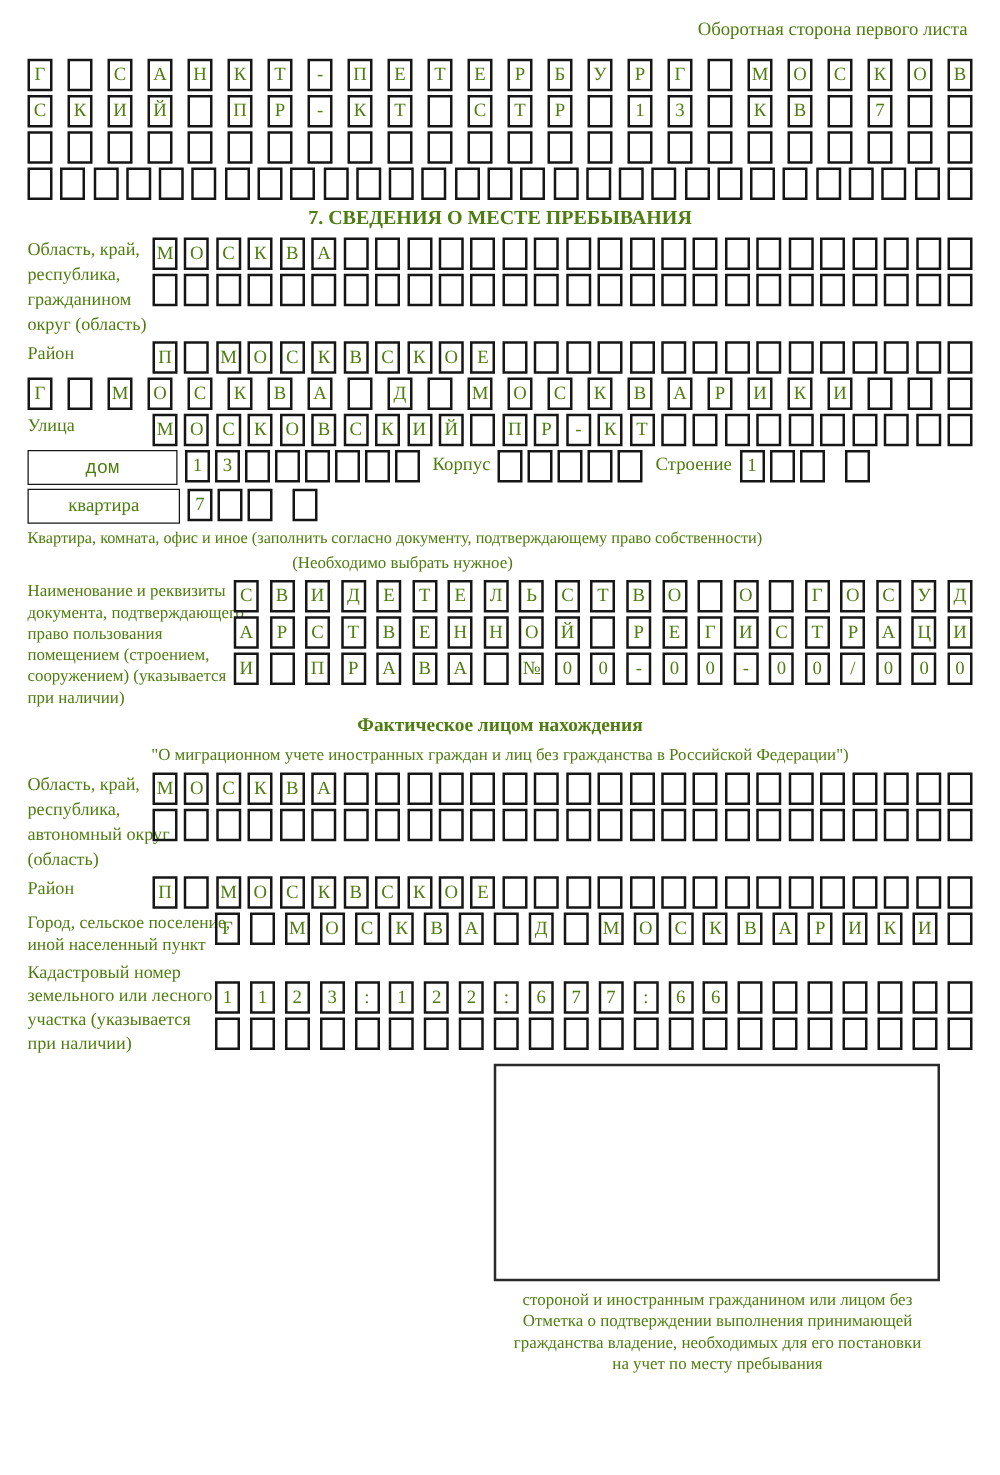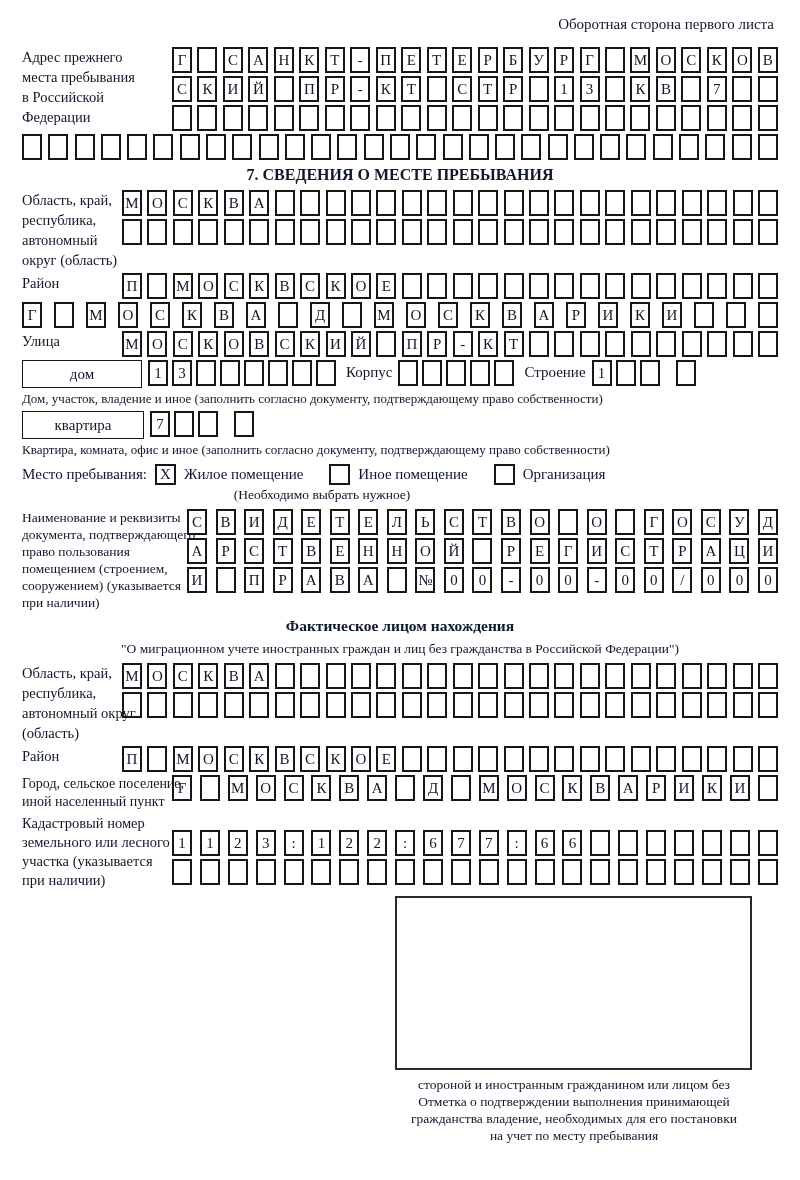--- a/index.html
+++ b/index.html
@@ -1,18 +1,18 @@
 <!DOCTYPE html>
 <html><head>
 <meta charset="utf-8">
 <style>
   html,body{margin:0;padding:0;background:#fff;}
   .page{
     width:800px;height:1180px;box-sizing:border-box;
-    padding:16px 22px 0 22px;background:#fff;color:#0f172a;
+    padding:16px 22px 0 22px;background:#fff;color:#4d7c0f;
     font-family:"Liberation Serif","DejaVu Serif",serif;
     overflow:hidden;position:relative;
   }
   .header-note{text-align:right;font-size:15px;margin-bottom:14px;padding-right:4px;}
   .frow{display:flex;align-items:flex-start;margin-bottom:3px;}
   .flabel{flex:none;font-size:14.5px;line-height:20px;}
   .flabel div{white-space:nowrap;}
   .flabel.single{white-space:nowrap;}
   .lw150{width:150px;}
   .lw100{width:100px;}
@@ -29,21 +29,21 @@
   .gap-last .cell:last-child{margin-left:12px;}
   .note{font-size:13px;line-height:17px;}
   .note.center{text-align:center;}
   .sec-title{text-align:center;font-weight:bold;font-size:16px;margin:6px 0 6px 0;}
   .sub-title{text-align:center;font-weight:bold;font-size:15.5px;margin:6px 0 4px 0;}
   .wide-box{
     box-sizing:border-box;border:1.6px solid #161616;height:28px;
     display:flex;align-items:center;justify-content:center;font-size:15px;flex:none;
     margin-right:6px;
   }
-  .house-box{width:120px;}
+  .house-box{width:120px;font-family:Liberation Mono, monospace;}
   .apt-box{width:122px;}
   .inline-label{font-size:15px;margin:4px 6px 0 10px;white-space:nowrap;}
   .house-row,.apt-row{display:flex;align-items:flex-start;margin:2px 0 3px 0;}
   .left-note{font-size:13px;margin:0 0 4px 0;}
   .stay-row{display:flex;align-items:center;margin:6px 0 2px 0;font-size:15px;}
   .stay-label{margin-right:8px;}
   .checkbox{
     width:21px;height:21px;box-sizing:border-box;border:2px solid #161616;flex:none;
     display:flex;align-items:center;justify-content:center;font-size:15px;
   }
@@ -58,26 +58,20 @@
   .mt2{margin-top:2px;}
 </style>
 </head>
 <body>
 
 <div class="page">
 
   <div class="header-note">Оборотная сторона первого листа</div>
 
   <div class="frow">
-    <div class="flabel lw150">
-        <div>Адрес прежнего</div>
-        <div>места пребывания</div>
-        <div>в Российской</div>
-        <div>Федерации</div>
-      </div>
     <div class="rows">
       <div class="cells fill">
           <div class="cell">Г</div>
           <div class="cell"></div>
           <div class="cell">С</div>
           <div class="cell">А</div>
           <div class="cell">Н</div>
           <div class="cell">К</div>
           <div class="cell">Т</div>
           <div class="cell">-</div>
@@ -183,21 +177,21 @@
       <div class="cell"></div>
       <div class="cell"></div>
     </div>
 
   <div class="sec-title">7. СВЕДЕНИЯ О МЕСТЕ ПРЕБЫВАНИЯ</div>
 
   <div class="frow">
     <div class="flabel lw100">
         <div>Область, край,</div>
         <div>республика,</div>
-        <div>автономный</div>
+        <div>гражданином</div>
         <div>округ (область)</div>
       </div>
     <div class="rows">
       <div class="cells fill">
           <div class="cell">М</div>
           <div class="cell">О</div>
           <div class="cell">С</div>
           <div class="cell">К</div>
           <div class="cell">В</div>
           <div class="cell">А</div>
@@ -373,42 +367,32 @@
         <div class="cell"></div>
       </div>
     <span class="inline-label">Строение</span>
     <div class="cells gapped gap-last">
         <div class="cell">1</div>
         <div class="cell"></div>
         <div class="cell"></div>
         <div class="cell"></div>
       </div>
   </div>
-  <div class="left-note">Дом, участок, владение и иное (заполнить согласно документу, подтверждающему право собственности)</div>
 
   <div class="apt-row">
     <div class="wide-box apt-box">квартира</div>
     <div class="cells gapped gap-last">
         <div class="cell">7</div>
         <div class="cell"></div>
         <div class="cell"></div>
         <div class="cell"></div>
       </div>
   </div>
   <div class="left-note">Квартира, комната, офис и иное (заполнить согласно документу, подтверждающему право собственности)</div>
 
-  <div class="stay-row">
-    <span class="stay-label">Место пребывания:</span>
-    <div class="checkbox">X</div>
-    <span class="opt-label">Жилое помещение</span>
-    <div class="checkbox"></div>
-    <span class="opt-label">Иное помещение</span>
-    <div class="checkbox"></div>
-    <span class="opt-label">Организация</span>
-  </div>
   <div class="stay-note">(Необходимо выбрать нужное)</div>
 
   <div class="frow">
     <div class="flabel lw165">
         <div>Наименование и реквизиты</div>
         <div>документа, подтверждающего</div>
         <div>право пользования</div>
         <div>помещением (строением,</div>
         <div>сооружением) (указывается</div>
         <div>при наличии)</div>

